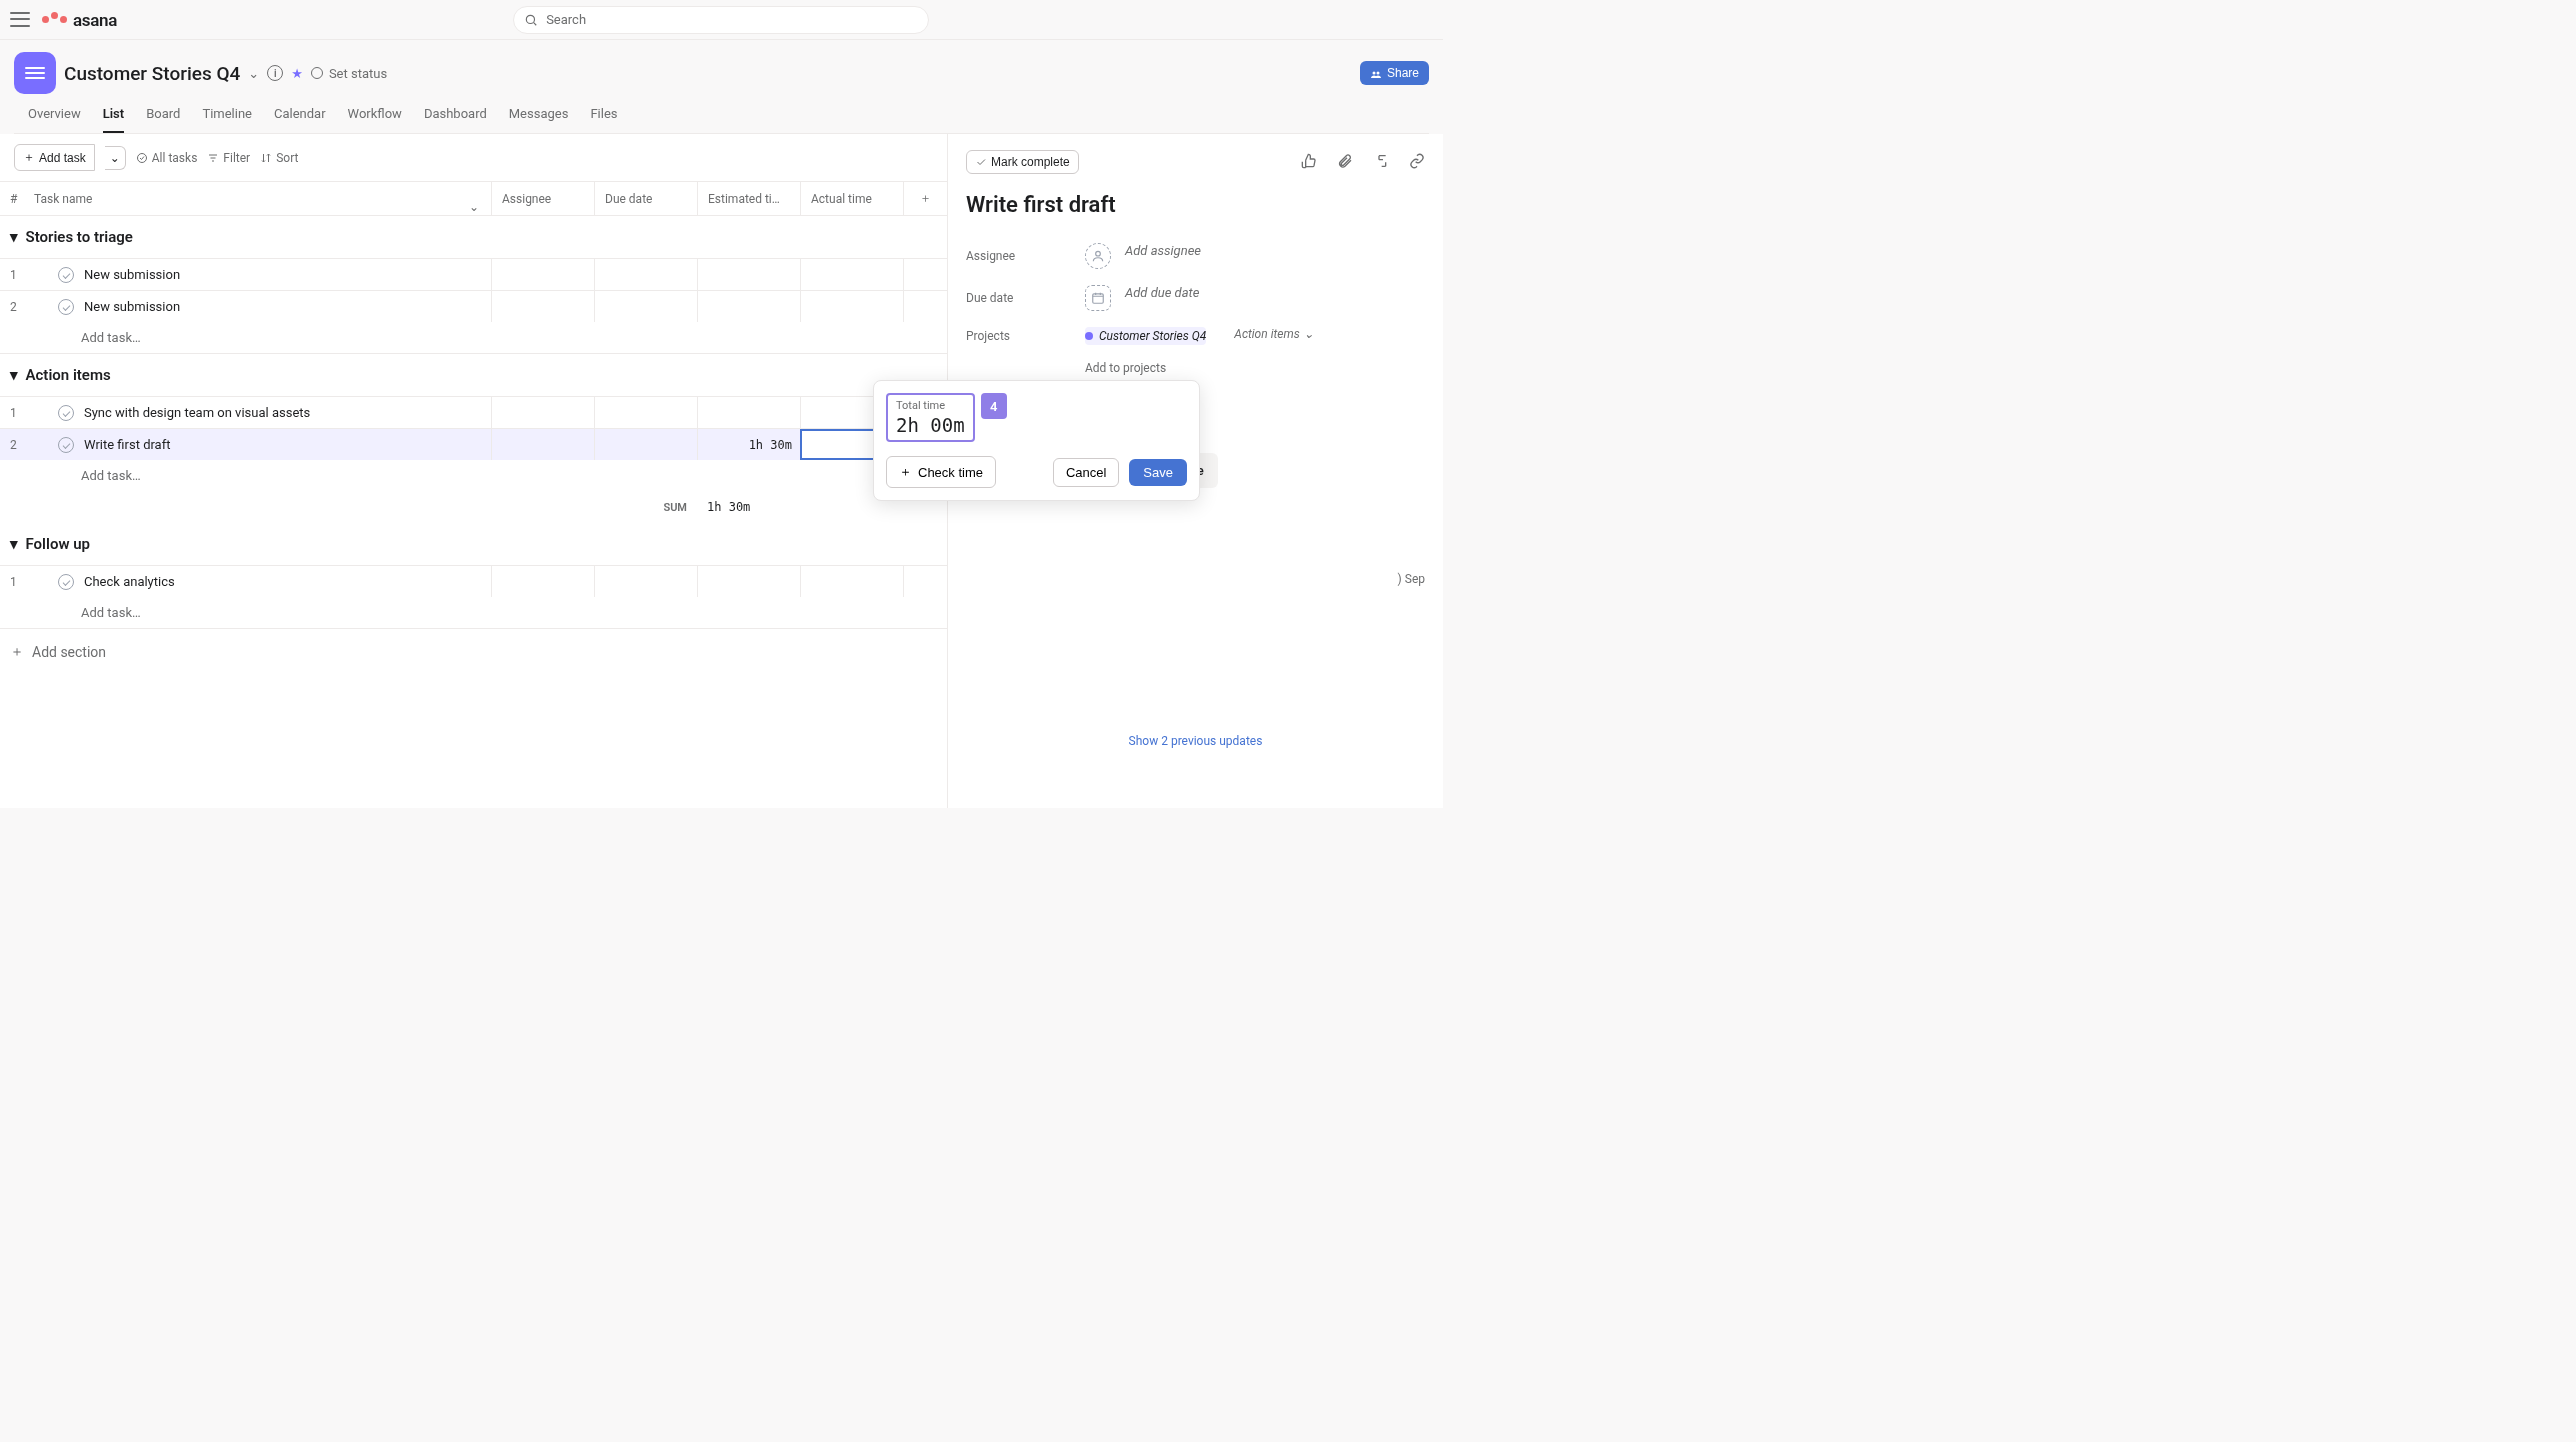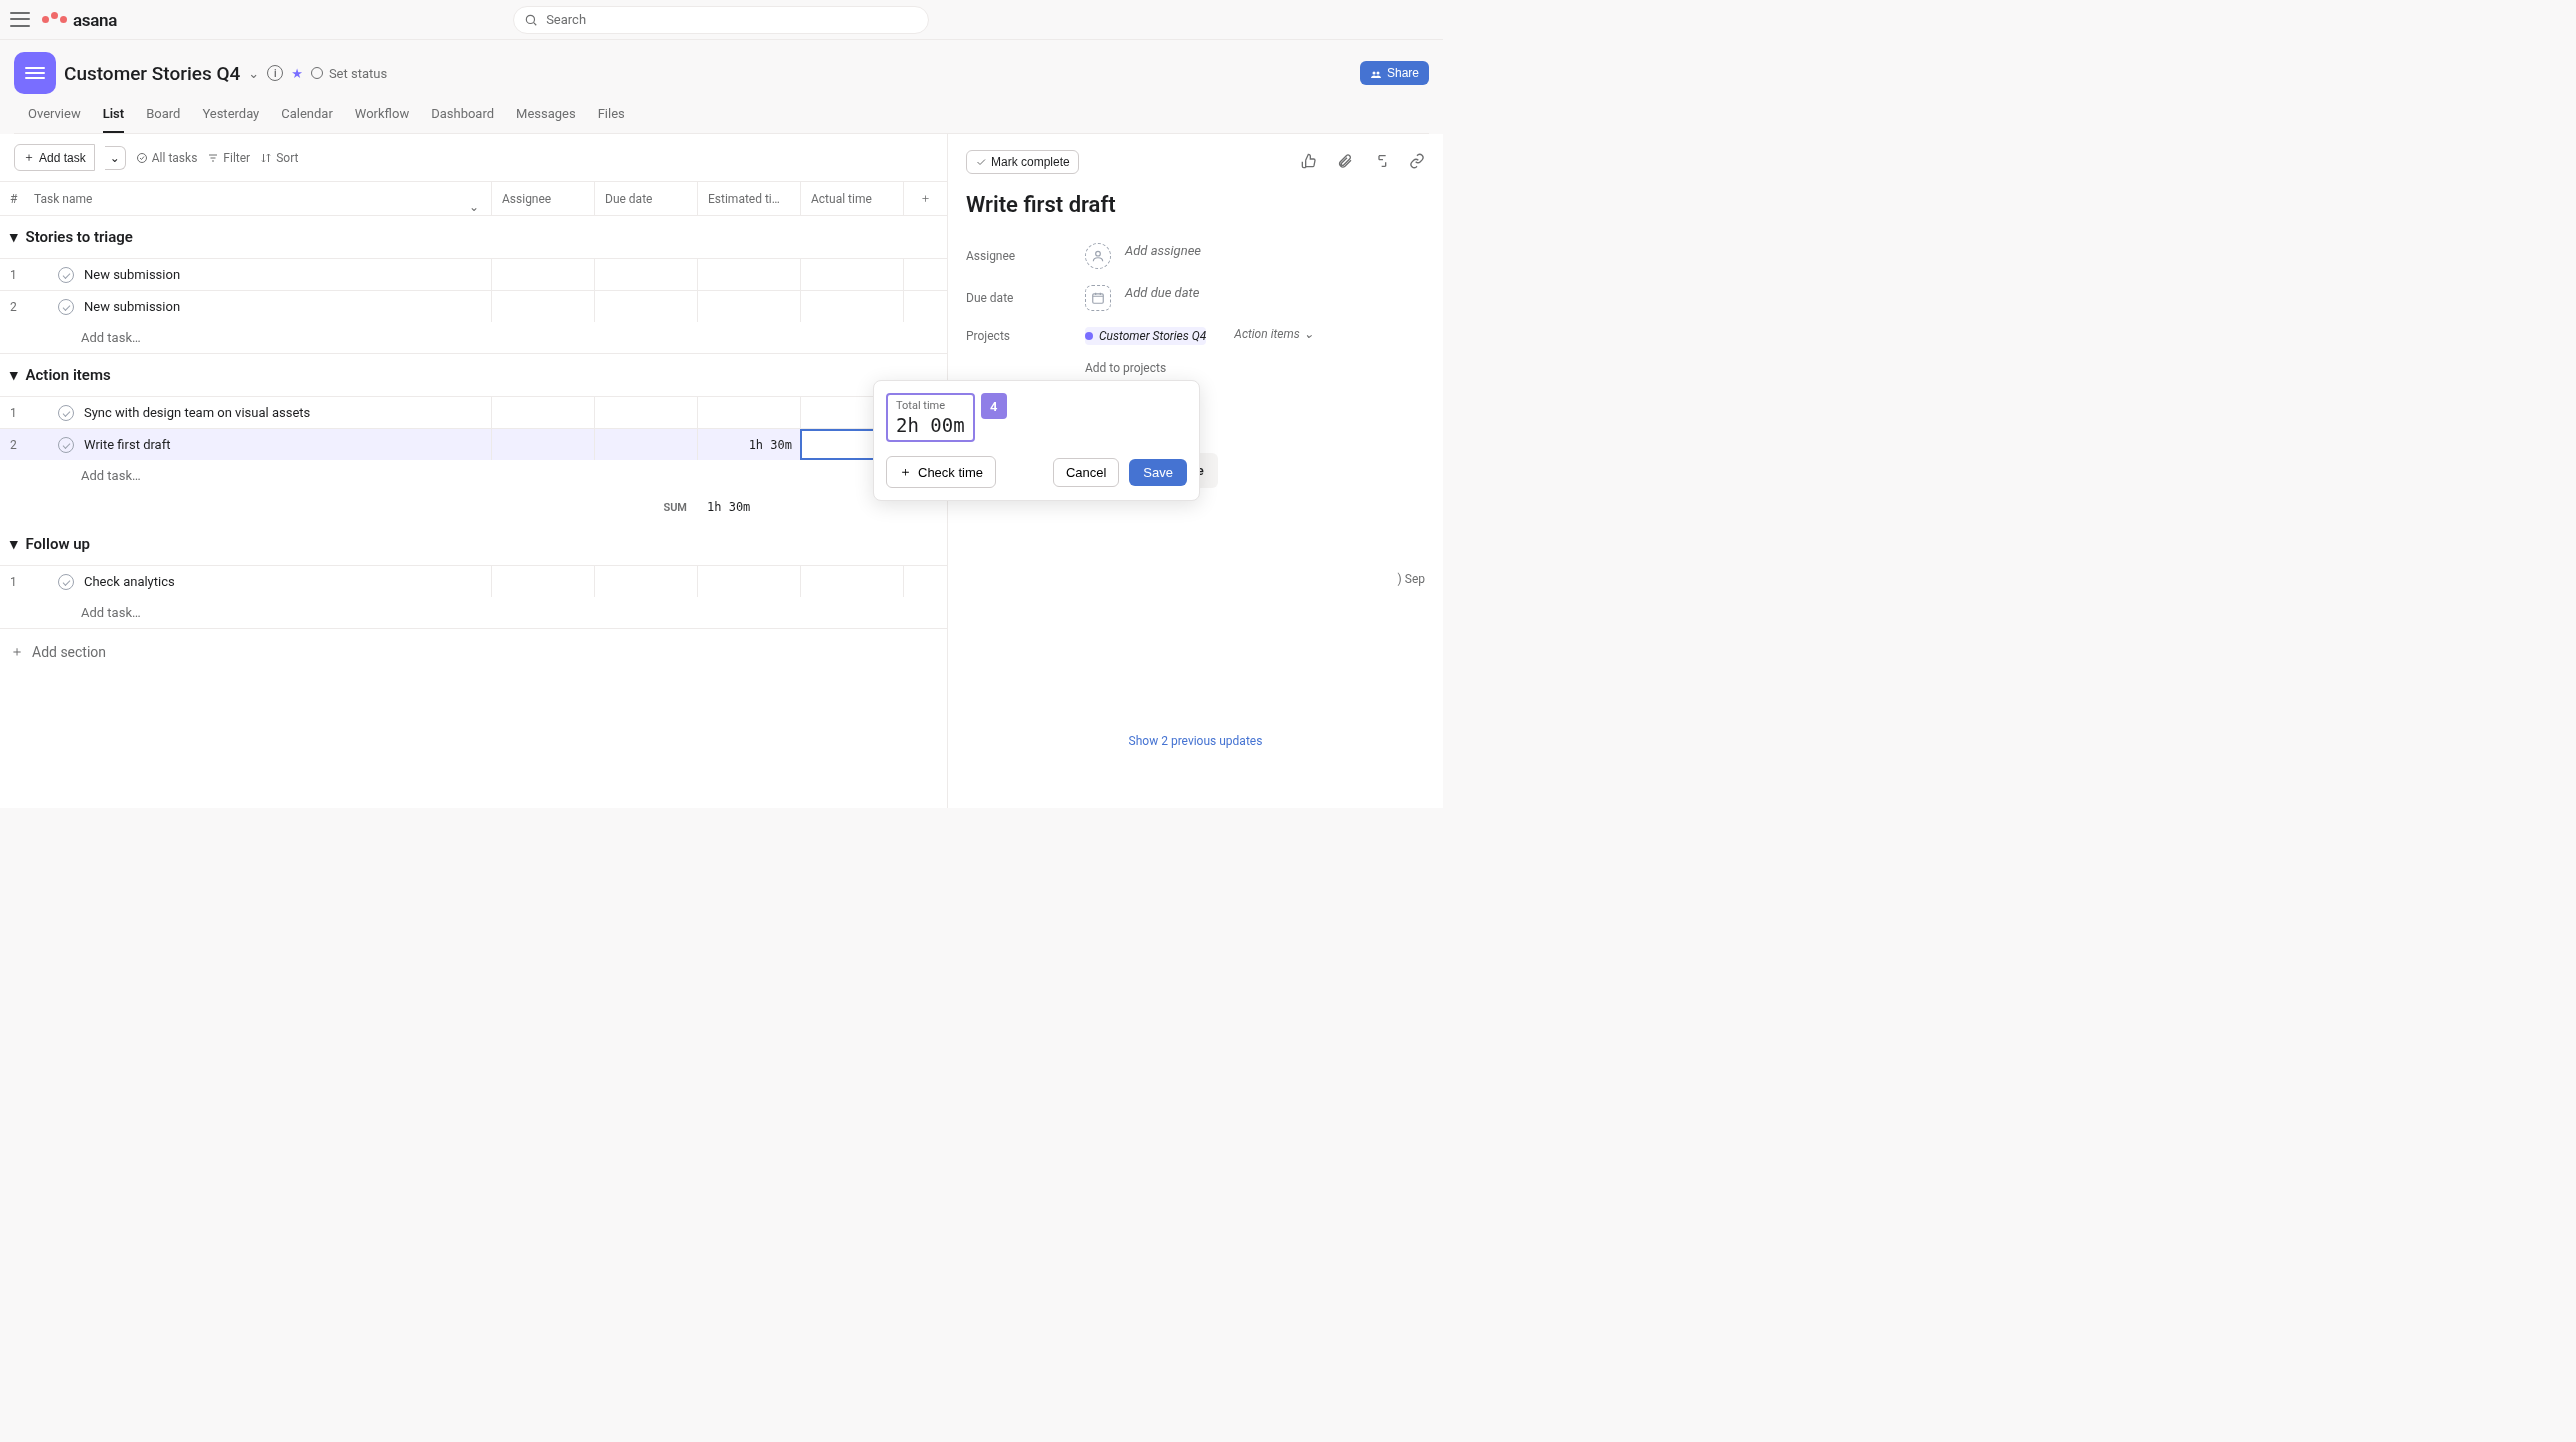--- a/index.html
+++ b/index.html
@@ -188,21 +188,21 @@
           <path d="M2 20c0-3 3-5 6-5s6 2 6 5"></path>
           <path d="M10 20c0-3 3-5 6-5s6 2 6 5"></path>
         </svg>
       <span>Share</span>
     </button>
   </div>
   <div class="proj-tabs">
     <div class="proj-tab">Overview</div>
     <div class="proj-tab active">List</div>
     <div class="proj-tab">Board</div>
-    <div class="proj-tab">Yesterday</div>
+    <div class="proj-tab">Timeline</div>
     <div class="proj-tab">Calendar</div>
     <div class="proj-tab">Workflow</div>
     <div class="proj-tab">Dashboard</div>
     <div class="proj-tab">Messages</div>
     <div class="proj-tab">Files</div>
   </div>
 </div>
 
 <div class="main">
 

